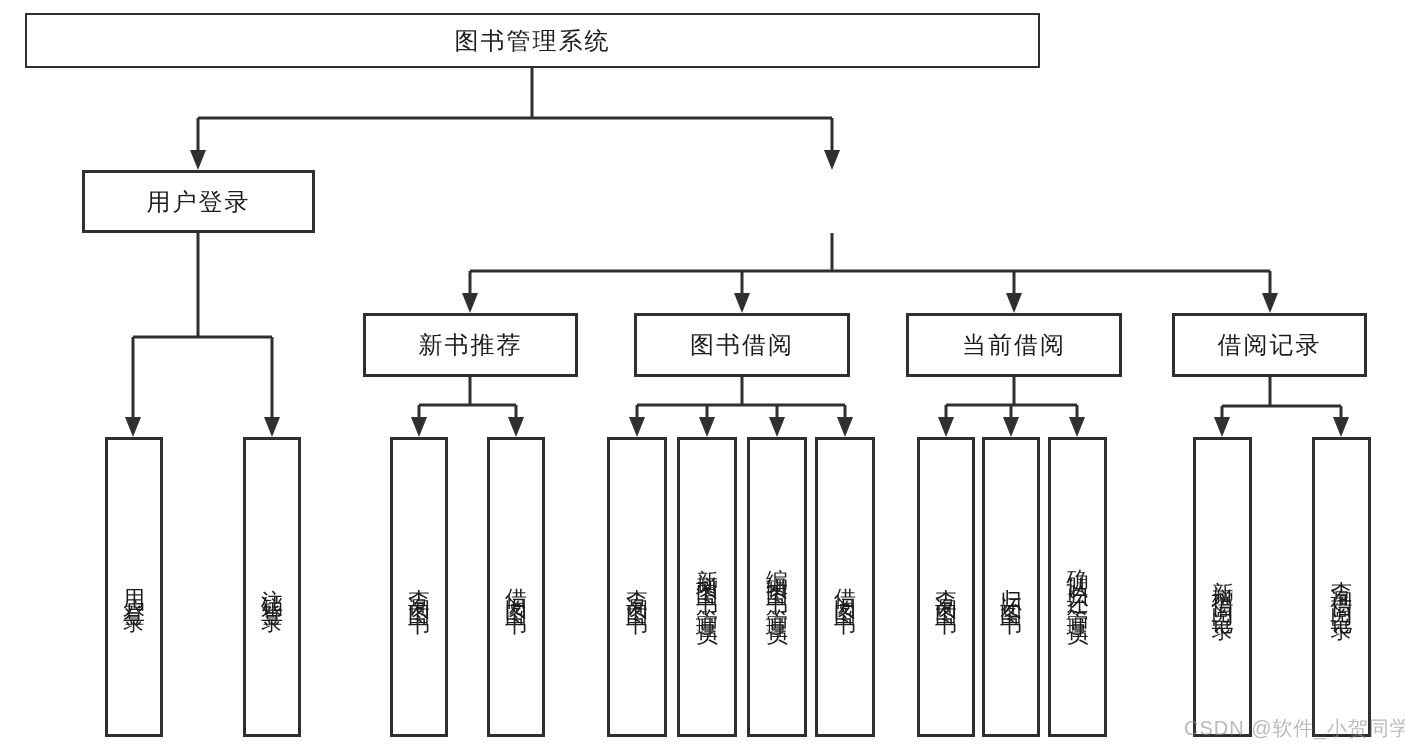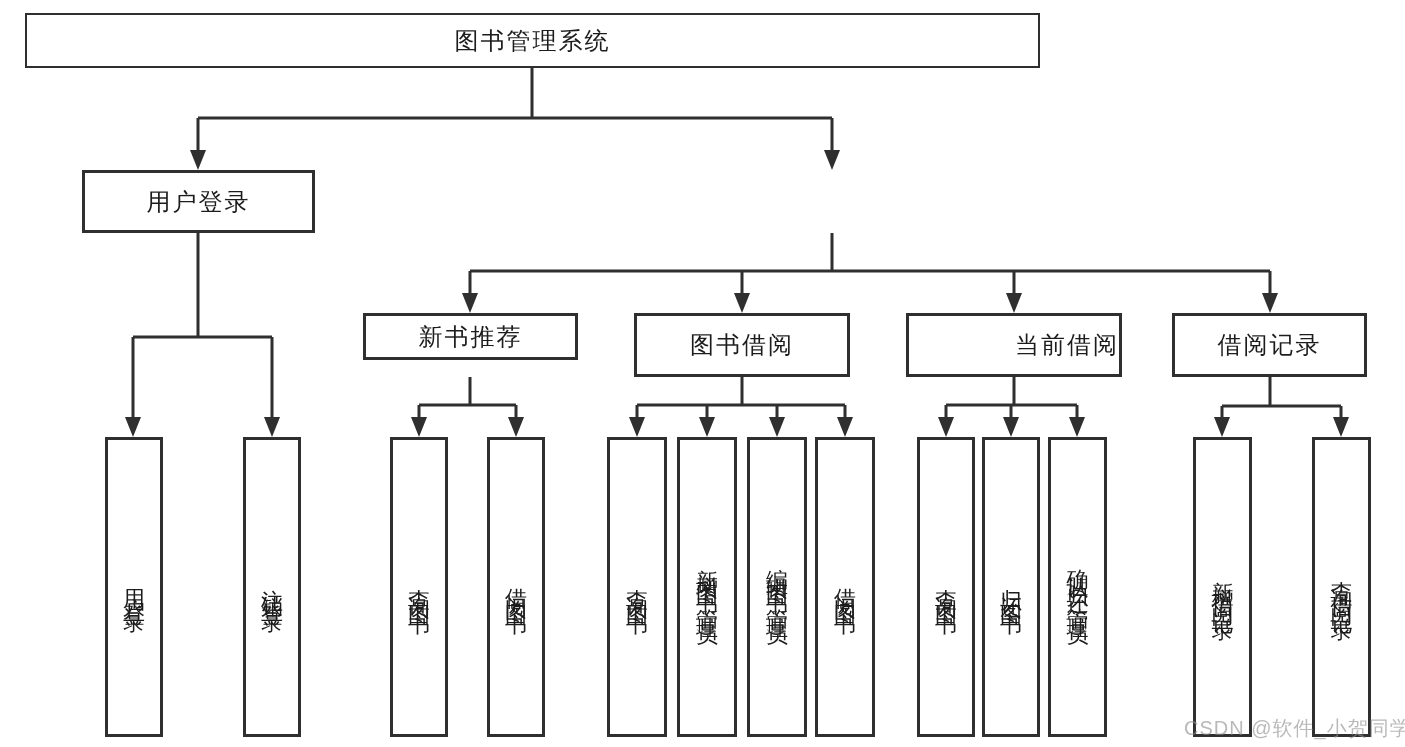--- a/index.html
+++ b/index.html
@@ -123,27 +123,27 @@
   </svg>
 
   <div class="hnode root" style="left:25px; top:13px; width:1015px; height:55px;">
     <span>图书管理系统</span>
   </div>
 
   <div class="hnode" style="left:82px; top:170px; width:233px; height:63px;">
     <span>用户登录</span>
   </div>
 
-  <div class="hnode" style="left:363px; top:313px; width:215px; height:47px;">
+  <div class="hnode" style="left:363px; top:313px; width:215px; height:64px;">
     <span>新书推荐</span>
   </div>
   <div class="hnode" style="left:634px; top:313px; width:216px; height:64px;">
     <span>图书借阅</span>
   </div>
-  <div class="hnode" style="left:906px; top:313px; width:216px; height:64px;justify-content:flex-end;">
+  <div class="hnode" style="left:906px; top:313px; width:216px; height:64px;">
     <span>当前借阅</span>
   </div>
   <div class="hnode" style="left:1172px; top:313px; width:195px; height:64px;">
     <span>借阅记录</span>
   </div>
 
   <div class="vbox" style="left:105px;">
     <span class="vtext">用户登录</span>
   </div>
   <div class="vbox" style="left:243px;">

